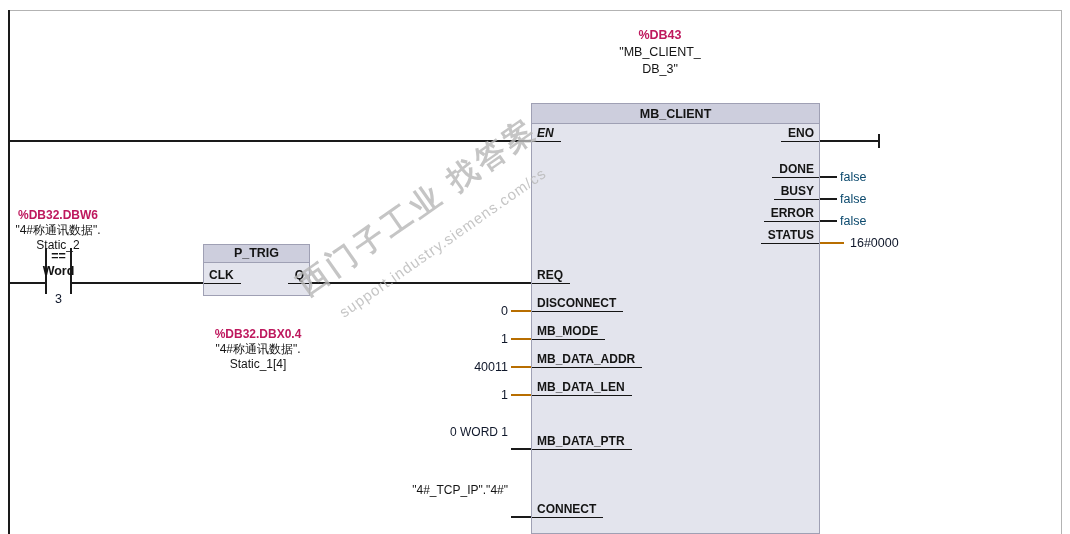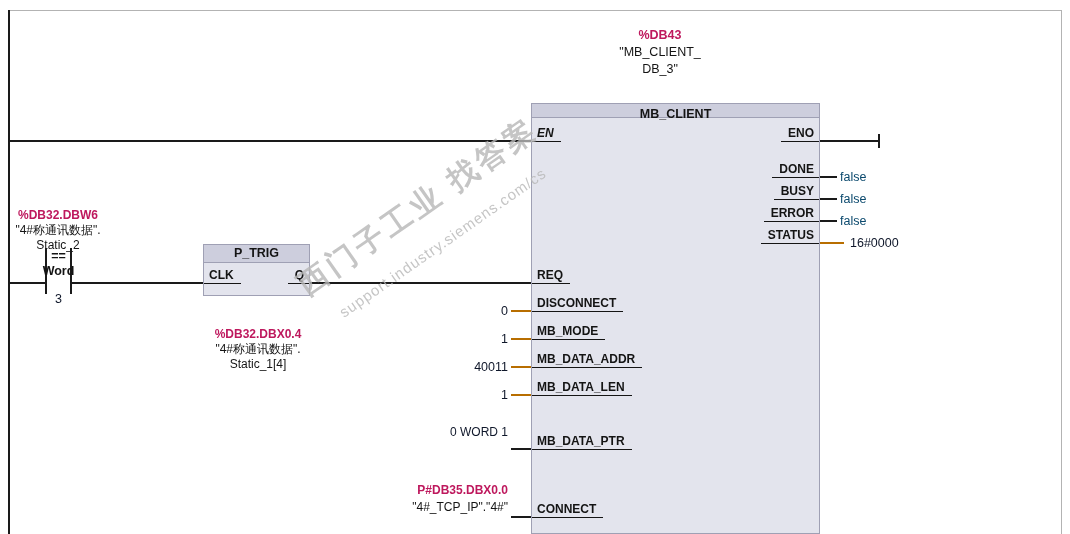--- a/index.html
+++ b/index.html
@@ -74,21 +74,21 @@
   <div class="pin right" style="top:23px;">Q</div>
 </div>
 
 <div class="operand" style="left:198px;top:311px;width:120px;">
   <div class="teal">%DB32.DBX0.4</div>
   <div>"4#称通讯数据".</div>
   <div>Static_1[4]</div>
 </div>
 
 <div class="fb" style="left:531px;top:103px;width:289px;height:431px;">
-  <div class="fb-header" style="height:14px;line-height:21px;">MB_CLIENT</div>
+  <div class="fb-header" style="height:20px;line-height:21px;">MB_CLIENT</div>
 
   <div class="pin left" style="top:22px;font-style:italic;">EN</div>
   <div class="pin right" style="top:22px;">ENO</div>
 
   <div class="pin left" style="top:164px;">REQ</div>
   <div class="pin left" style="top:192px;">DISCONNECT</div>
   <div class="pin left" style="top:220px;">MB_MODE</div>
   <div class="pin left" style="top:248px;">MB_DATA_ADDR</div>
   <div class="pin left" style="top:276px;">MB_DATA_LEN</div>
   <div class="pin left" style="top:330px;">MB_DATA_PTR</div>
@@ -103,21 +103,20 @@
 <div class="val orange" style="left:370px;top:303px;width:138px;">0</div>
 <div class="val orange" style="left:370px;top:331px;width:138px;">1</div>
 <div class="val orange" style="left:370px;top:359px;width:138px;">40011</div>
 <div class="val orange" style="left:370px;top:387px;width:138px;">1</div>
 
 <div class="val2 orange" style="left:340px;top:424px;width:168px;">
   <div>0 WORD 1</div>
 </div>
 
 <div class="val2" style="left:340px;top:482px;width:168px;">
-  <div class="teal">P#DB35.DBX0.0</div>
   <div>"4#_TCP_IP"."4#"</div>
 </div>
 
 <div class="dash orange-bg" style="left:511px;top:310px;width:20px;"></div>
 <div class="dash orange-bg" style="left:511px;top:338px;width:20px;"></div>
 <div class="dash orange-bg" style="left:511px;top:366px;width:20px;"></div>
 <div class="dash orange-bg" style="left:511px;top:394px;width:20px;"></div>
 <div class="dash" style="left:511px;top:448px;width:20px;"></div>
 <div class="dash" style="left:511px;top:516px;width:20px;"></div>
 

